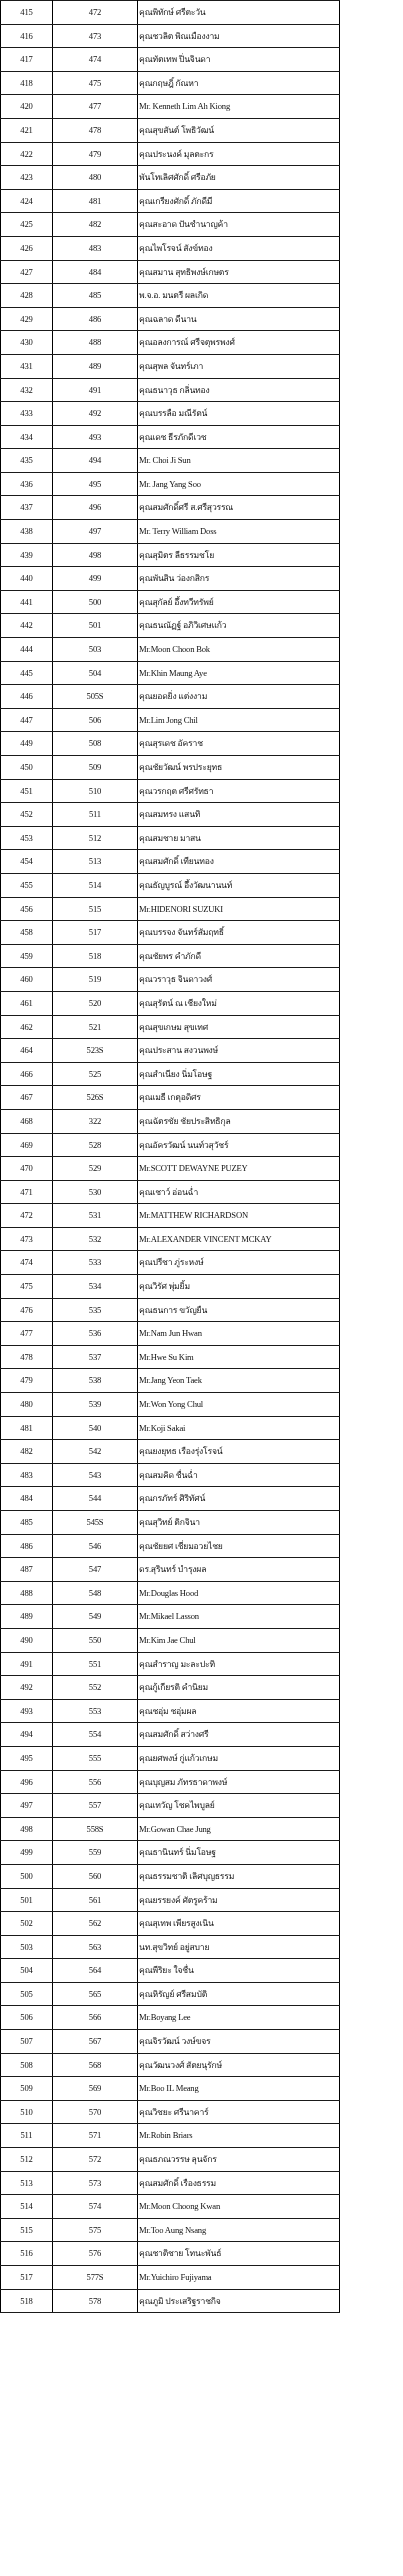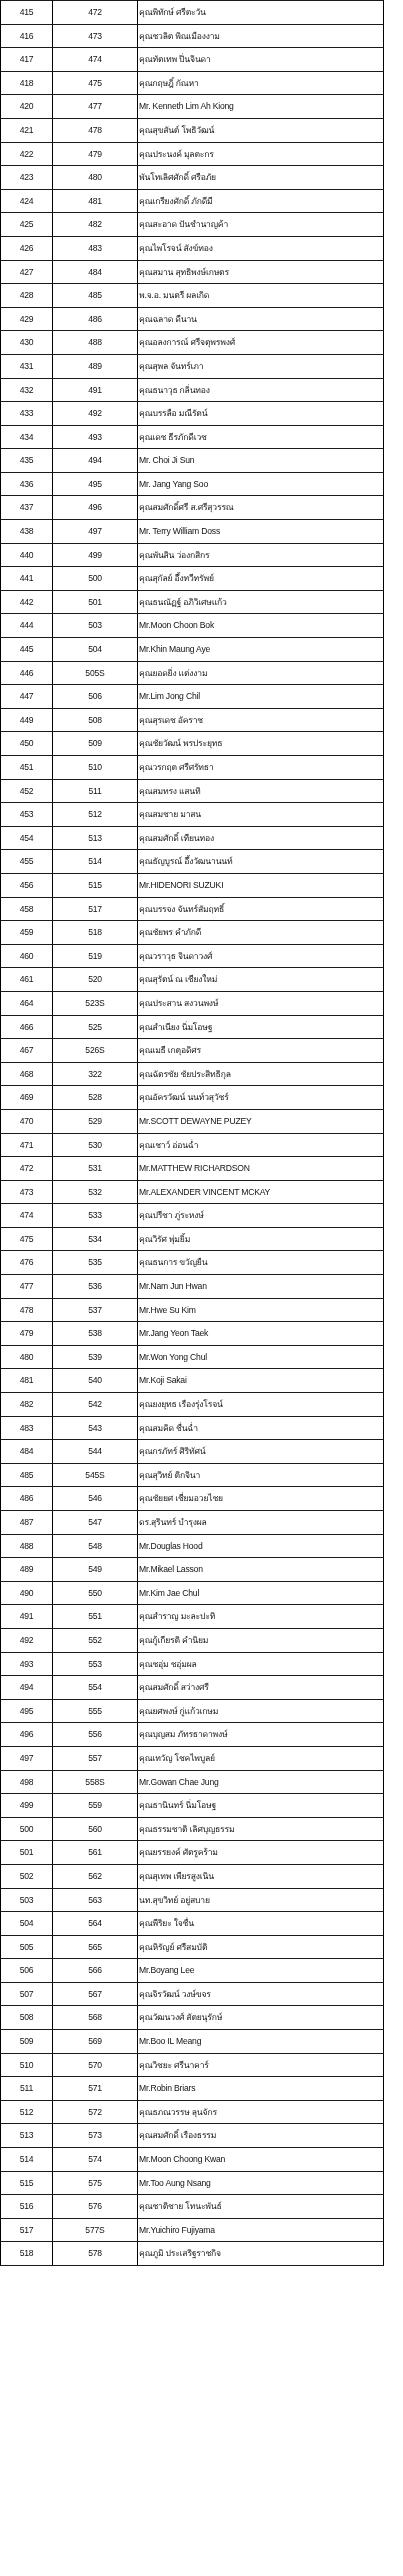--- a/index.html
+++ b/index.html
@@ -1,22 +1,22 @@
 <!DOCTYPE html>
 <html style="font-size:8.6px"><head>
 <meta charset="utf-8">
 <style>
   html, body { margin: 0; padding: 0; background: #ffffff; }
   body { width: 404px; height: 2576px; overflow: hidden; }
   table.roster {
-    width: 384px;
+    width: 340px;
     border-collapse: collapse;
     table-layout: fixed;
     border: 1.6px solid #000;
-    font-family: Liberation Sans, sans-serif;
+    font-family: Liberation Serif, serif;
     color: #111;
   }
   table.roster col.c-no { width: 52px; }
   table.roster col.c-id { width: 85px; }
   table.roster col.c-name { width: auto; }
   table.roster td {
     height: 22.6px;
     padding: 0;
     border-top: 1.1px solid #1a1a1a;
     border-bottom: 1.1px solid #1a1a1a;
@@ -155,20 +155,25 @@
         <td class="no">437</td>
         <td class="id">496</td>
         <td class="name">คุณสมศักดิ์ศรี ส.ศรีสุวรรณ</td>
       </tr>
       <tr>
         <td class="no">438</td>
         <td class="id">497</td>
         <td class="name">Mr. Terry William Doss</td>
       </tr>
       <tr>
+        <td class="no">439</td>
+        <td class="id">498</td>
+        <td class="name">คุณสุมิตร  ลีธรรมชโย</td>
+      </tr>
+      <tr>
         <td class="no">440</td>
         <td class="id">499</td>
         <td class="name">คุณพันสิน  ว่องกสิกร</td>
       </tr>
       <tr>
         <td class="no">441</td>
         <td class="id">500</td>
         <td class="name">คุณสุกัลย์  อึ้งทวีทรัพย์</td>
       </tr>
       <tr>
@@ -248,20 +253,25 @@
       </tr>
       <tr>
         <td class="no">460</td>
         <td class="id">519</td>
         <td class="name">คุณวราวุธ จินดาวงศ์</td>
       </tr>
       <tr>
         <td class="no">461</td>
         <td class="id">520</td>
         <td class="name">คุณสุรัตน์ ณ เชียงใหม่</td>
+      </tr>
+      <tr>
+        <td class="no">462</td>
+        <td class="id">521</td>
+        <td class="name">คุณสุขเกษม สุขเทศ</td>
       </tr>
       <tr>
         <td class="no">464</td>
         <td class="id">523S</td>
         <td class="name">คุณประสาน สงวนพงษ์</td>
       </tr>
       <tr>
         <td class="no">466</td>
         <td class="id">525</td>
         <td class="name">คุณสำเนียง นิ่มโอษฐ</td>

